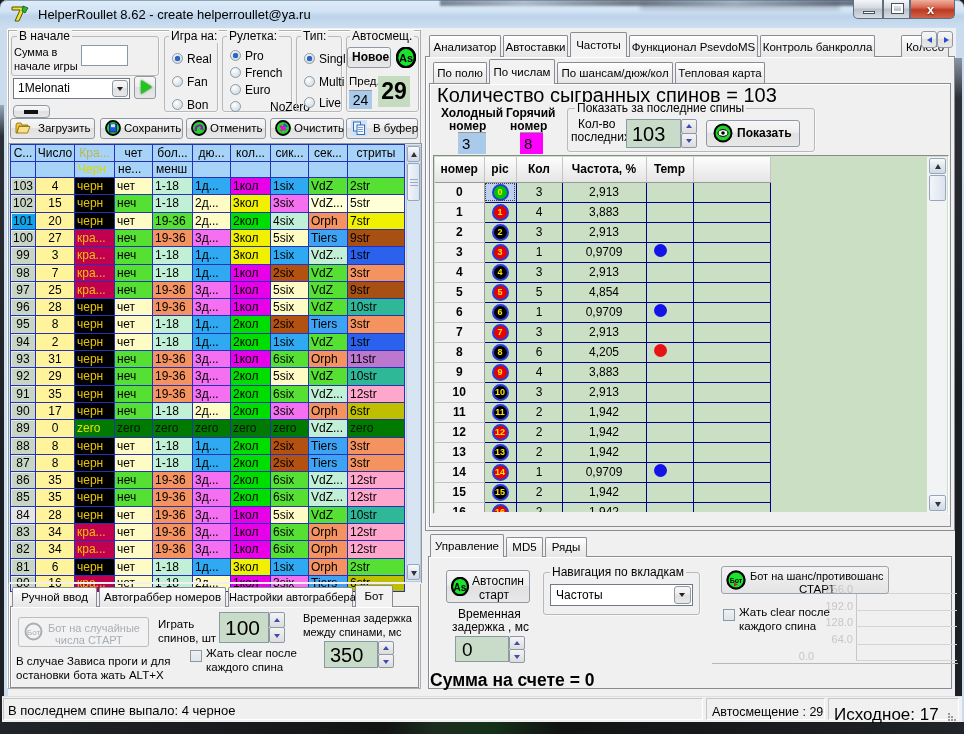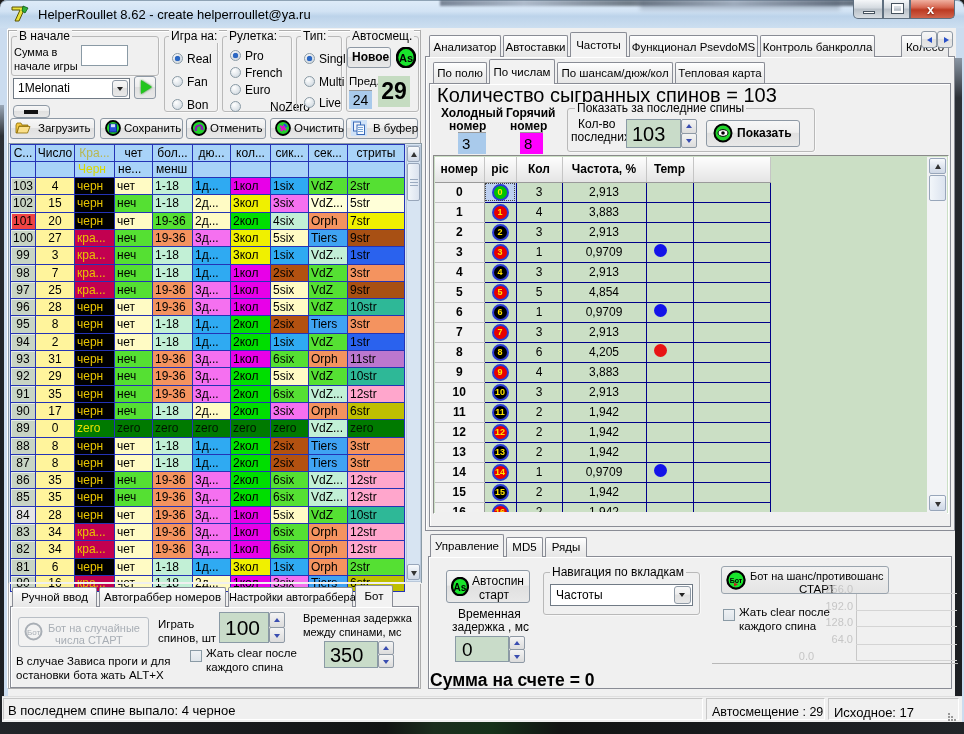--- a/index.html
+++ b/index.html
@@ -229,21 +229,21 @@
           <td style="background:#000;color:#e8c400;text-align:left;padding-left:2px;">черн</td>
           <td style="background:#55e033;text-align:left;padding-left:2px;">неч</td>
           <td style="background:#c2f0d6;text-align:left;padding-left:2px;">1-18</td>
           <td style="background:#fffbc4;text-align:left;padding-left:2px;">2д...</td>
           <td style="background:#f0f000;text-align:left;padding-left:2px;">3кол</td>
           <td style="background:#f570f0;text-align:left;padding-left:2px;">3six</td>
           <td style="background:#ffffd8;text-align:left;padding-left:2px;">VdZ...</td>
           <td style="background:#ffffd8;text-align:left;padding-left:2px;">5str</td>
         </tr>
         <tr style="height:17px;">
-          <td style="background:#ef4444;box-shadow:inset 1px 1px 0 #e6eee2;">101</td>
+          <td style="background:#0ea5e9;box-shadow:inset 1px 1px 0 #e6eee2;">101</td>
           <td style="background:#fff49c;">20</td>
           <td style="background:#000;color:#e8c400;text-align:left;padding-left:2px;">черн</td>
           <td style="background:#fffbc4;text-align:left;padding-left:2px;">чет</td>
           <td style="background:#55e033;text-align:left;padding-left:2px;">19-36</td>
           <td style="background:#fffbc4;text-align:left;padding-left:2px;">2д...</td>
           <td style="background:#00de00;text-align:left;padding-left:2px;">2кол</td>
           <td style="background:#c2f0d6;text-align:left;padding-left:2px;">4six</td>
           <td style="background:#f4935f;text-align:left;padding-left:2px;">Orph</td>
           <td style="background:#f0f000;text-align:left;padding-left:2px;">7str</td>
         </tr>
@@ -807,14 +807,14 @@
     <div class="abs chk" style="left:723px;top:609px;"></div>
     <div class="abs lbl" style="left:739px;top:606px;font-size:11.5px;">Жать clear после</div>
     <div class="abs lbl" style="left:739px;top:620px;font-size:11.5px;">каждого спина</div>
     <div class="abs" style="left:430px;top:670px;font-size:17.5px;font-weight:bold;color:#000;white-space:nowrap;">Сумма на счете = 0</div>
     <div class="abs" style="left:2px;top:696px;width:960px;height:26px;background:#f0f0f0;border-top:1px solid #dfdfdf;"></div>
     <div class="abs" style="left:3px;top:698px;width:700px;height:22px;border:1px solid #c6c6c6;border-right:1px solid #fff;border-bottom:1px solid #fff;"></div>
     <div class="abs" style="left:706px;top:698px;width:119px;height:22px;border:1px solid #c6c6c6;border-right:1px solid #fff;border-bottom:1px solid #fff;"></div>
     <div class="abs" style="left:828px;top:698px;width:131px;height:22px;border:1px solid #c6c6c6;border-right:1px solid #fff;border-bottom:1px solid #fff;"></div>
     <div class="abs" style="left:8px;top:703px;font-size:13px;color:#000;">В последнем спине выпало: 4 черное</div>
     <div class="abs" style="left:712px;top:705px;font-size:12.5px;color:#000;">Автосмещение : 29</div>
-    <div class="abs" style="left:834px;top:705px;font-size:13px;color:#000;">Исходное: 17</div>
+    <div class="abs" style="left:834px;top:705px;font-size:17px;color:#000;">Исходное: 17</div>
     <div class="abs" style="left:948px;top:713px;width:2px;height:2px;background:#999;box-shadow:3px 3px 0 #999,0 3px 0 #999,6px 6px 0 #999,3px 6px 0 #999,0 6px 0 #999;"></div>
   </div>
 </body></html>

